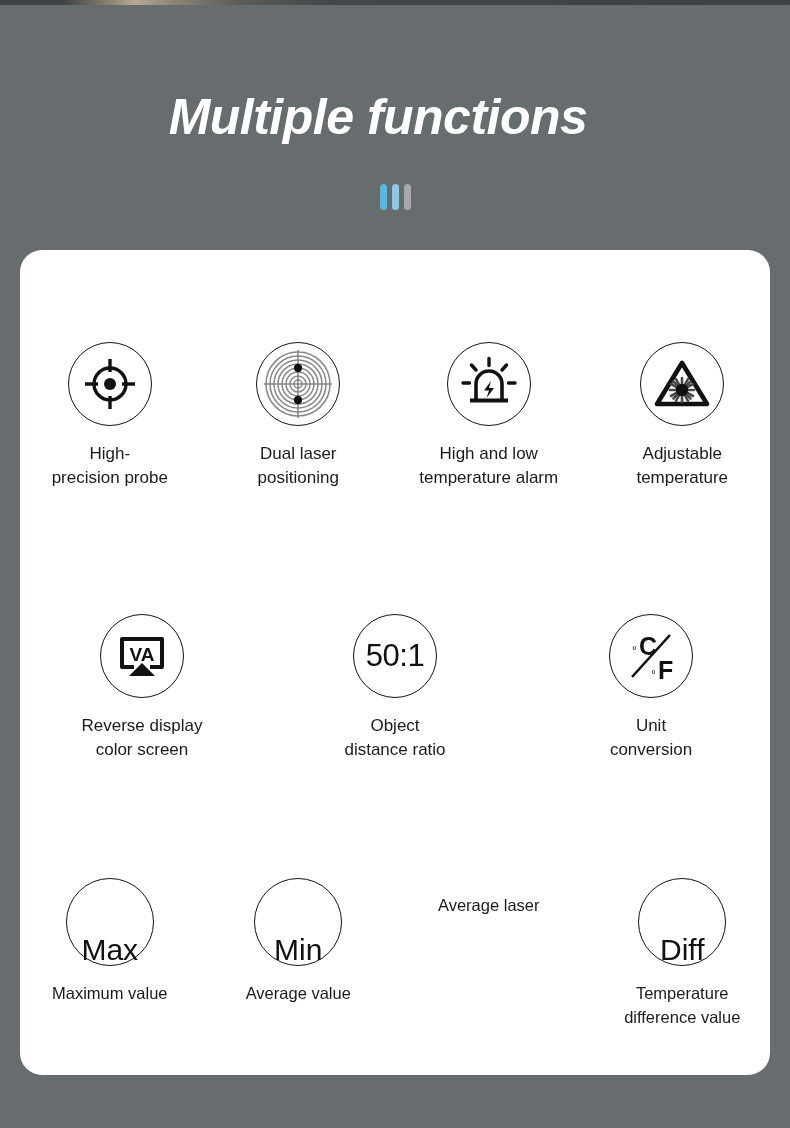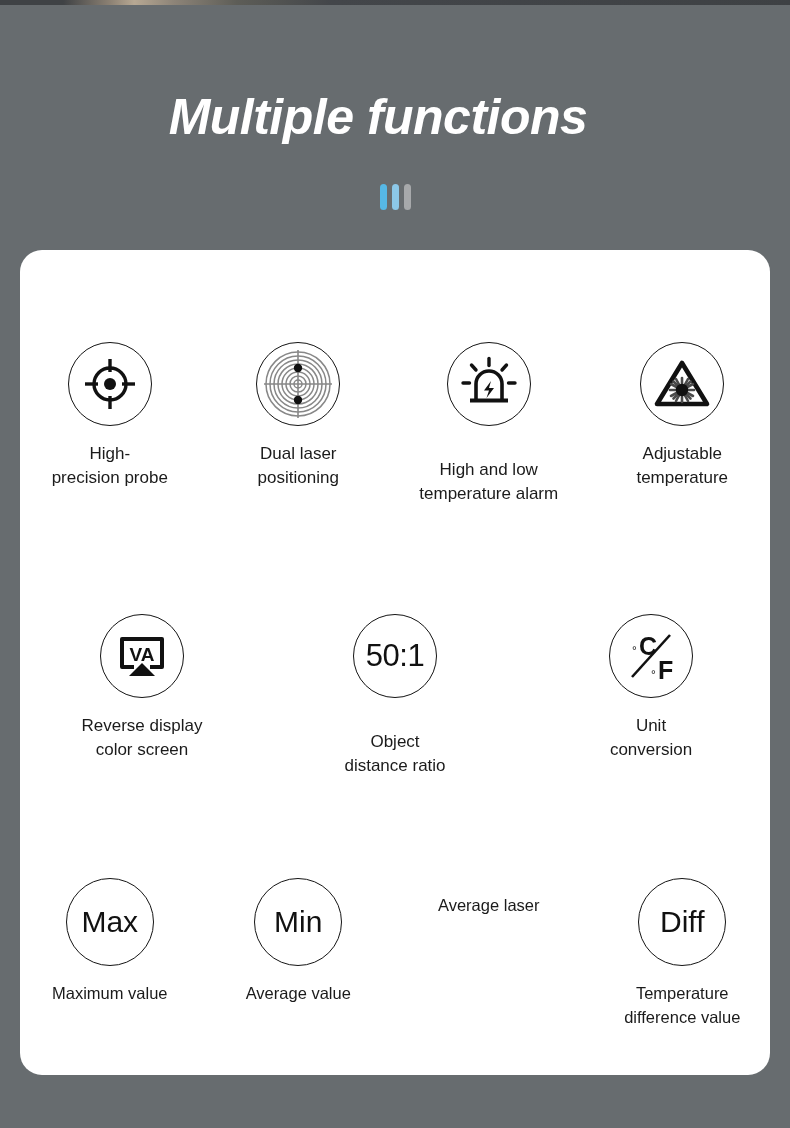--- a/index.html
+++ b/index.html
@@ -93,20 +93,21 @@
     border: 1.4px solid #141414;
     display: flex;
     align-items: center;
     justify-content: center;
     position: relative;
     overflow: visible;
   }
   .circle.big {
     width: 88px;
     height: 88px;
+    align-items: flex-end;
   }
   .circle svg { display: block; overflow: visible; }
 
   .glyph {
     font-size: 31px;
     color: #111;
     font-family: "Liberation Sans", sans-serif;
     line-height: 1;
     white-space: nowrap;
     letter-spacing: -0.5px;
@@ -133,21 +134,21 @@
     font-size: 17px;
     line-height: 1.42;
     font-family: "Liberation Sans", sans-serif;
     white-space: pre-line;
   }
   .row-3 .caption { margin-top: 16px; font-size: 16.5px; }
 
   
   .cell-1 { transform: translateX(-4px); }
   .cell-2 { transform: translateX(-3px); }
-  .cell-3 { transform: translateX(0px); gap: 16px; }
+  .cell-3 { transform: translateX(0px); }
   .cell-4 { transform: translateX(6px); }
 </style>
 </head>
 <body>
 
 <div class="top-sliver"></div>
 
 <div class="page-title">Multiple functions</div>
 
 <div class="bars">

